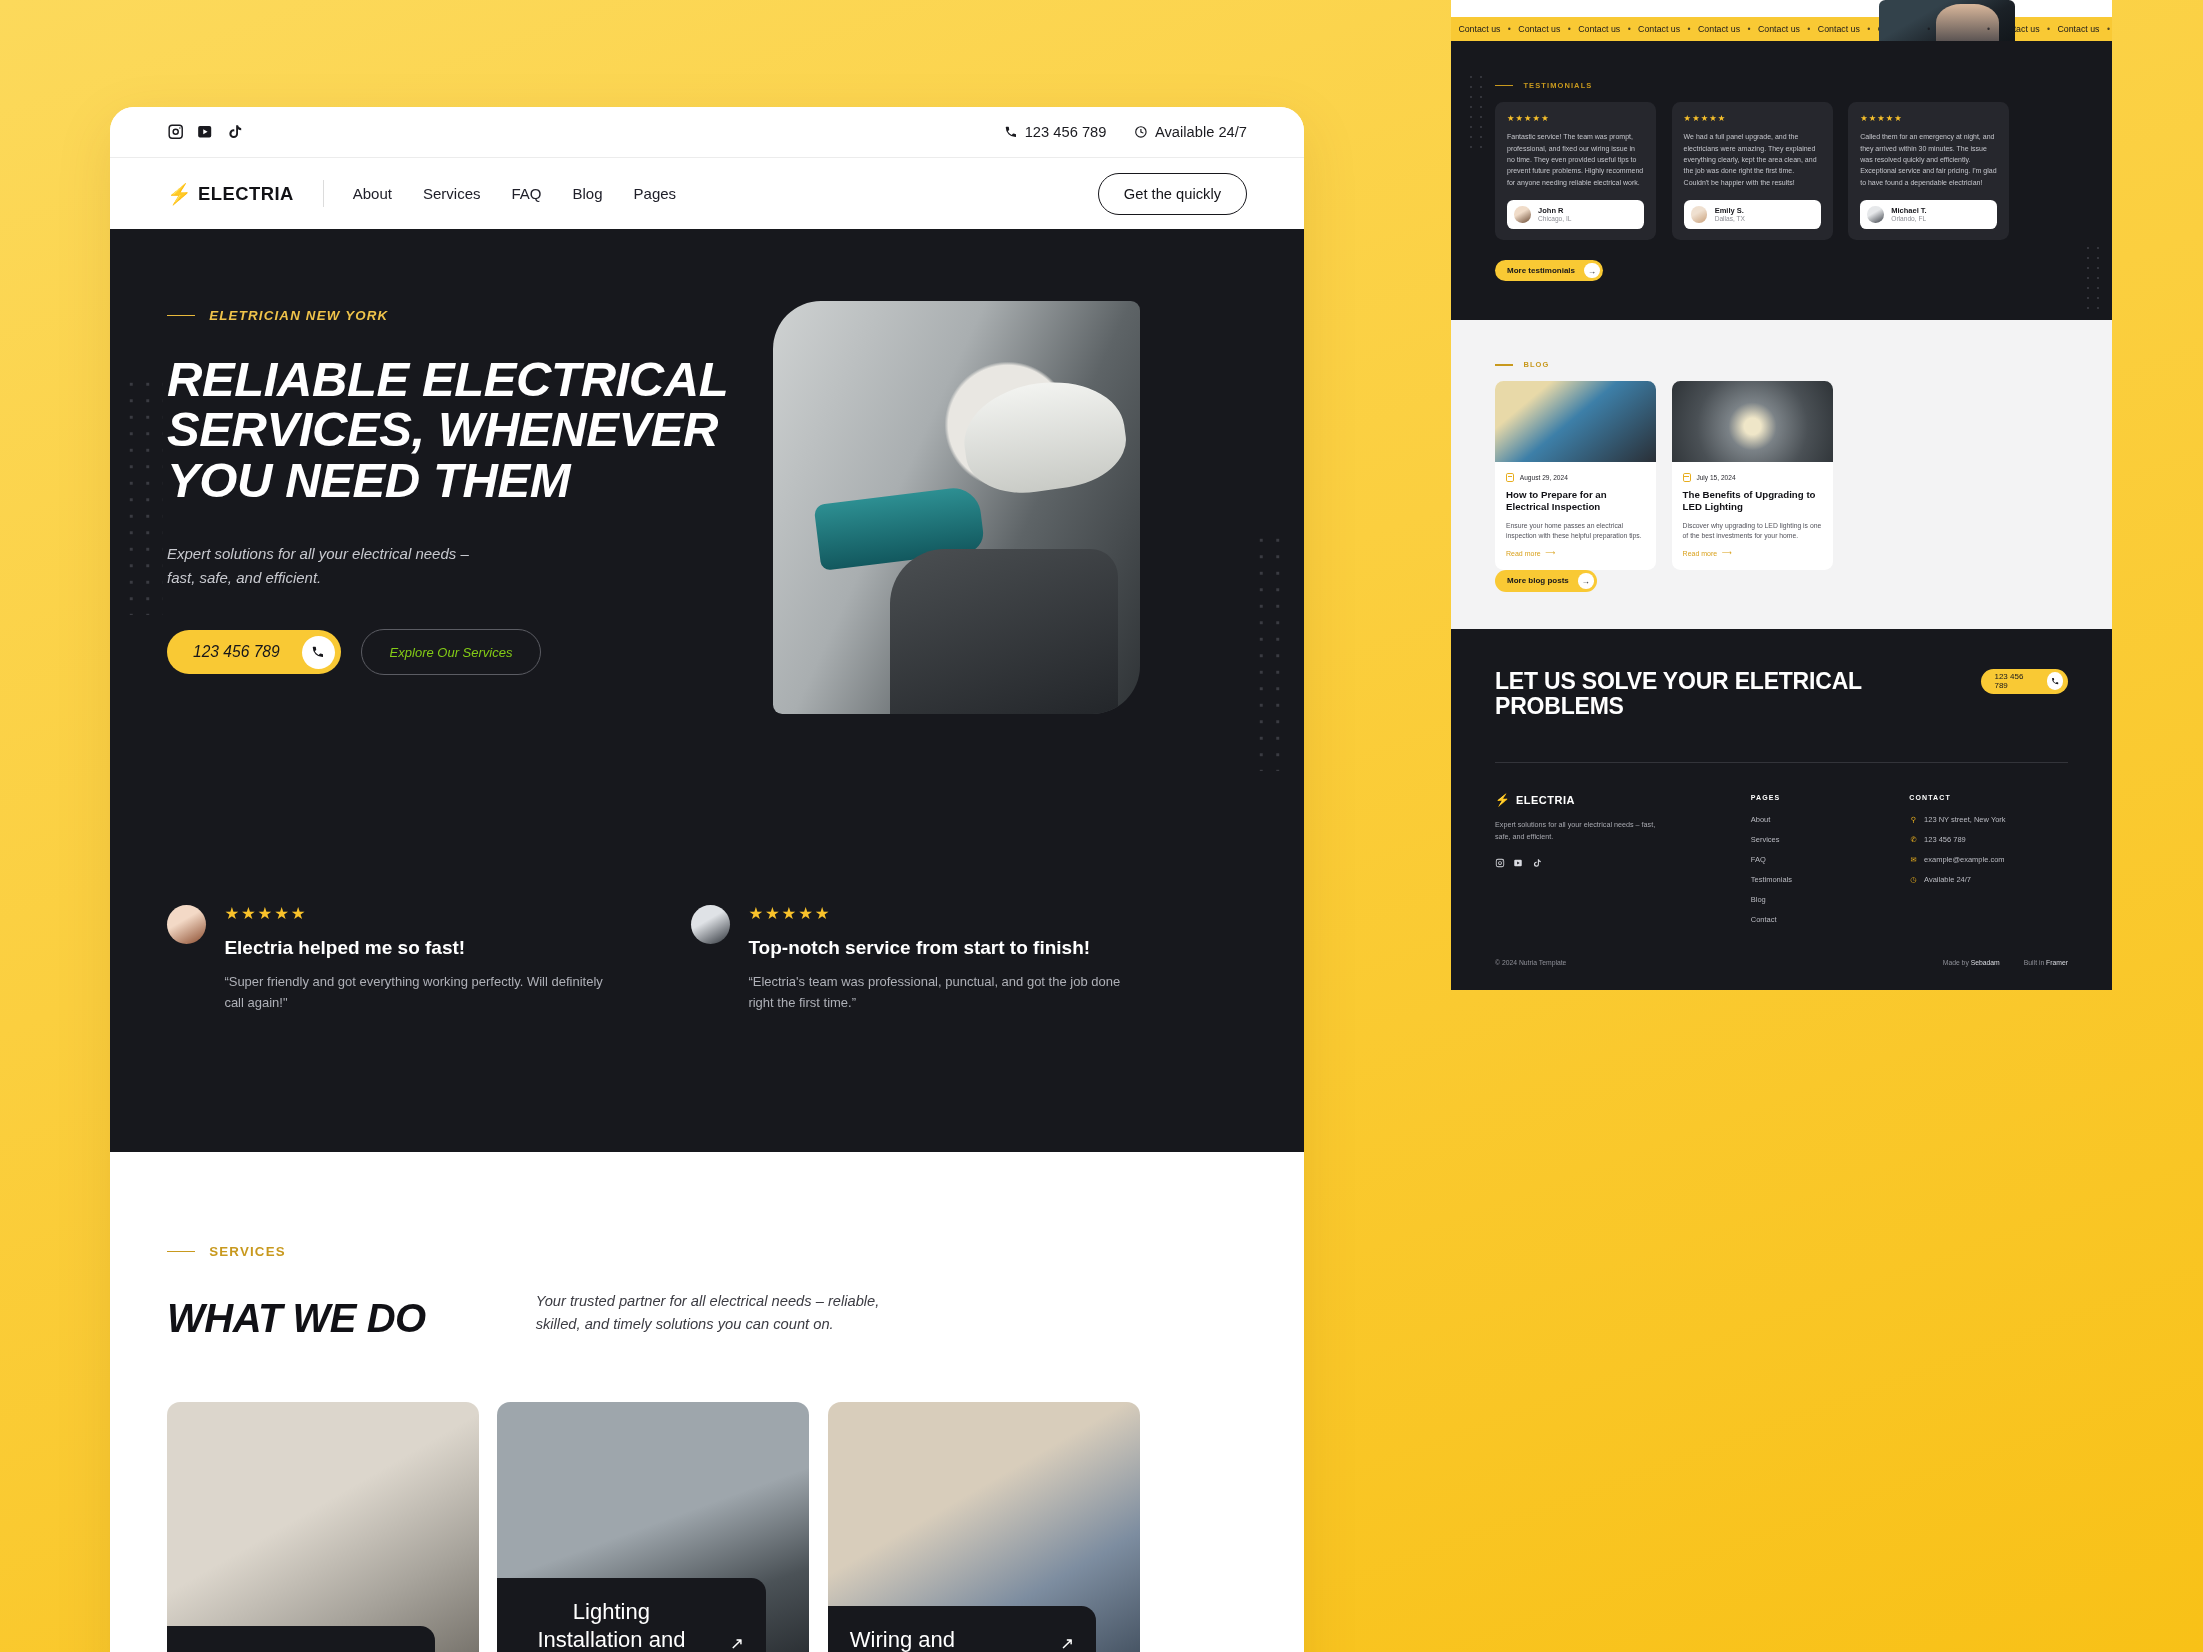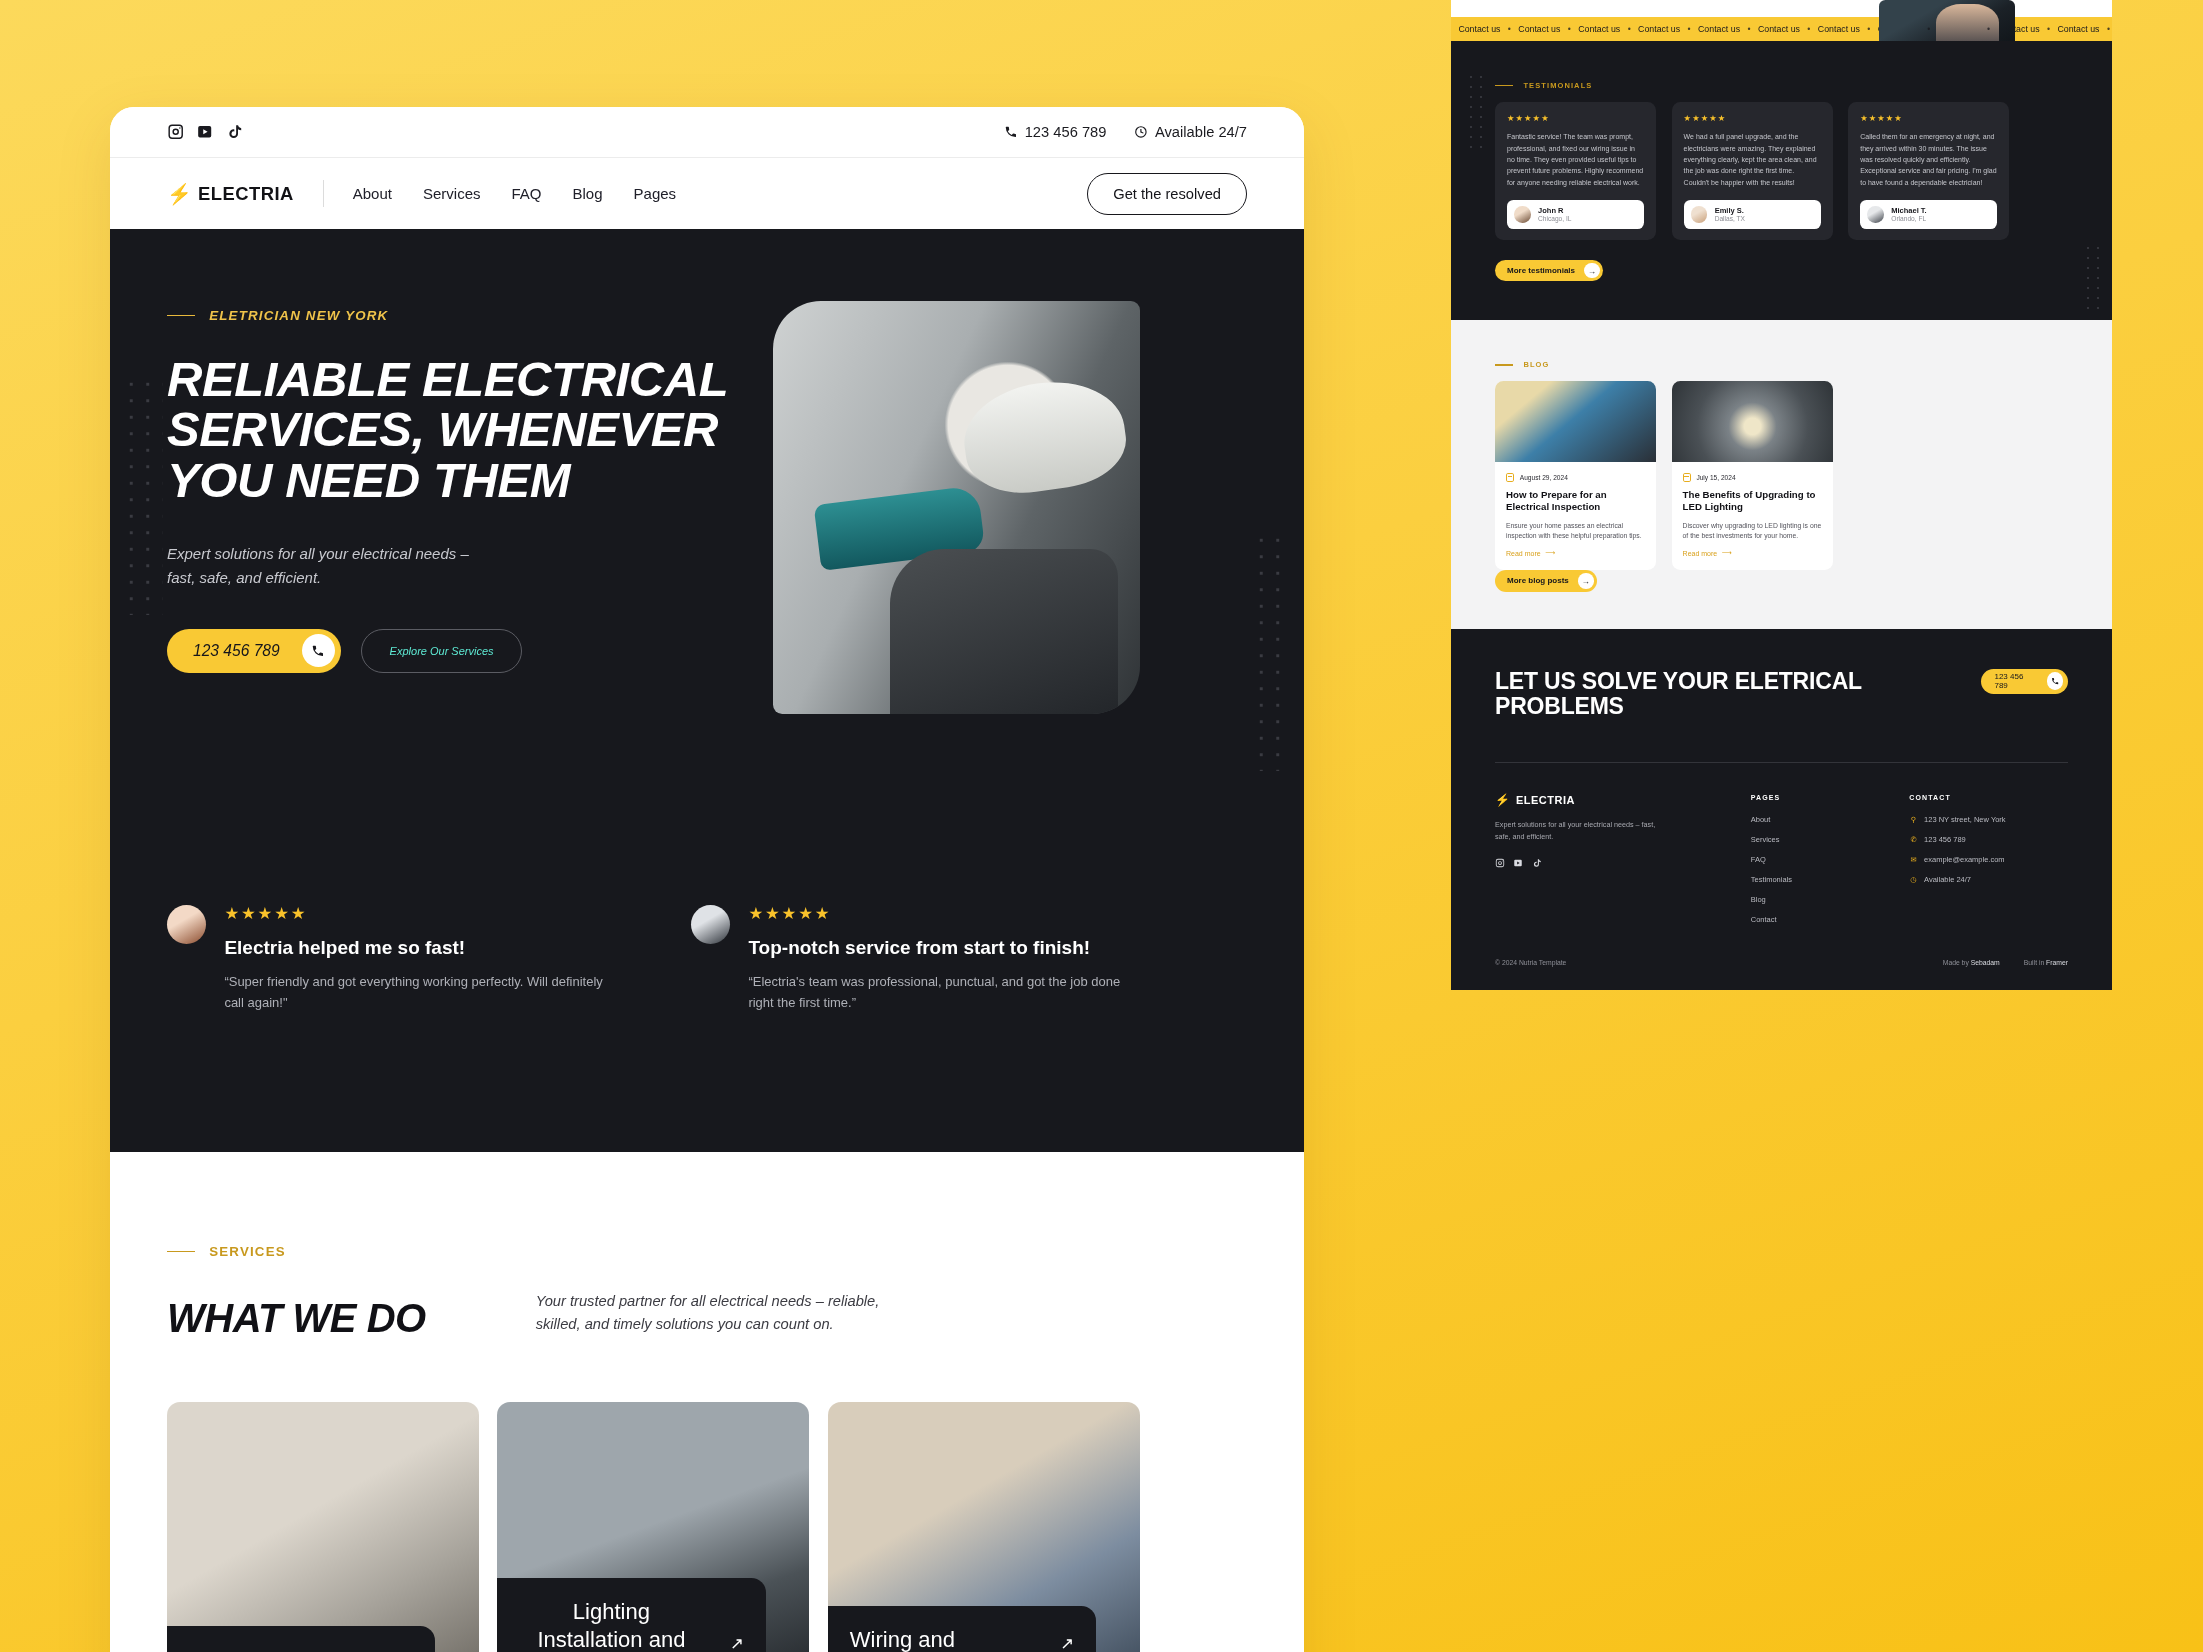--- a/index.html
+++ b/index.html
@@ -50,22 +50,22 @@
   .eyebrow .tx{ color:#EFC34A; font-size:13.3px; letter-spacing:1.2px; font-weight:bold;}
   h1.hero-title{ color:#fff; font-size:49px; line-height:1.03; font-weight:bold;
     font-stretch:condensed; letter-spacing:-0.4px; text-transform:uppercase;}
   .hero-sub{ color:#c8c9cf; font-size:15px; line-height:1.55; margin-top:37px; max-width:303px;}
   .hero-btns{ display:flex; gap:20px; margin-top:40px; align-items:center;}
   .btn-yellow{ background:#F9C934; color:#16161b; border-radius:917px; font-size:15.6px;
     padding:5.5px 6.4px 5.5px 26px; display:flex; align-items:center; gap:22px; font-weight:500; cursor:pointer;}
   .btn-yellow .circ{ width:33px;height:33px;border-radius:50%;background:#fff;
     display:flex;align-items:center;justify-content:center;}
   .btn-yellow .circ svg{width:13.8px;height:13.8px;fill:#17171c;}
-  .btn-ghost{ border:1.3px solid #5b5c63; color:#5eead4; border-radius:917px; padding:14.7px 27.5px;
-    font-size:11px; cursor:pointer; background:transparent;}
+  .btn-ghost{ border:1.3px solid #5b5c63; color:#84cc16; border-radius:917px; padding:14.7px 27.5px;
+    font-size:13px; cursor:pointer; background:transparent;}
   .hero-img{ width:367px; height:413px; border-radius:48px 9.2px 48px 9.2px; overflow:hidden;
     margin-left:27.5px; margin-top:3.7px; position:relative;}
   .hero-img .ph{ width:100%;height:100%; background:
       radial-gradient(circle at 64% 30%, #e9e7e2 0 16%, transparent 17%),
       linear-gradient(115deg,#cfd2d2 0%, #a9aeb0 38%, #5e6467 64%, #2f3336 100%);}
   .ph-hat{ position:absolute; left:52%; top:20%; width:44%; height:26%;
     background:linear-gradient(180deg,#f2f3f0,#c9cbc6); border-radius:50% 50% 40% 40%; transform:rotate(-8deg);}
   .ph-drill{ position:absolute; left:12%; top:47%; width:45%; height:16%;
     background:linear-gradient(180deg,#2d8f92,#12585e); border-radius:11px 27.5px 20px 9.2px; transform:rotate(-7deg);}
   .ph-arm{ position:absolute; left:32%; bottom:0; width:62%; height:40%;
@@ -235,21 +235,21 @@
         <span>ELECTRIA</span>
       </div>
       <div class="divider-v"></div>
       <div class="nav">
         <a href="#">About</a>
         <a href="#">Services</a>
         <a href="#">FAQ</a>
         <a href="#">Blog</a>
         <a href="#">Pages</a>
       </div>
-      <div class="cta-outline">Get the resolved</div>
+      <div class="cta-outline">Get the quickly</div>
     </div>
 
     <div class="hero">
       <div class="dots-l dotgrid"></div>
       <div class="dots-hero-mid dotgrid"></div>
       <div class="dots-r dotgrid"></div>
 
       <div class="hero-row">
         <div class="hero-left">
           <div class="eyebrow">

